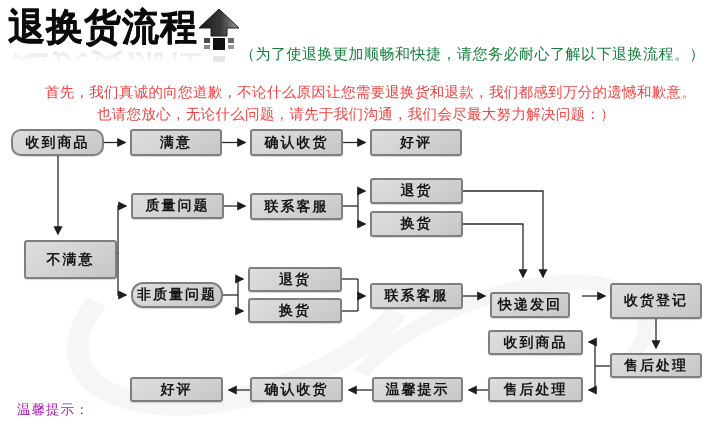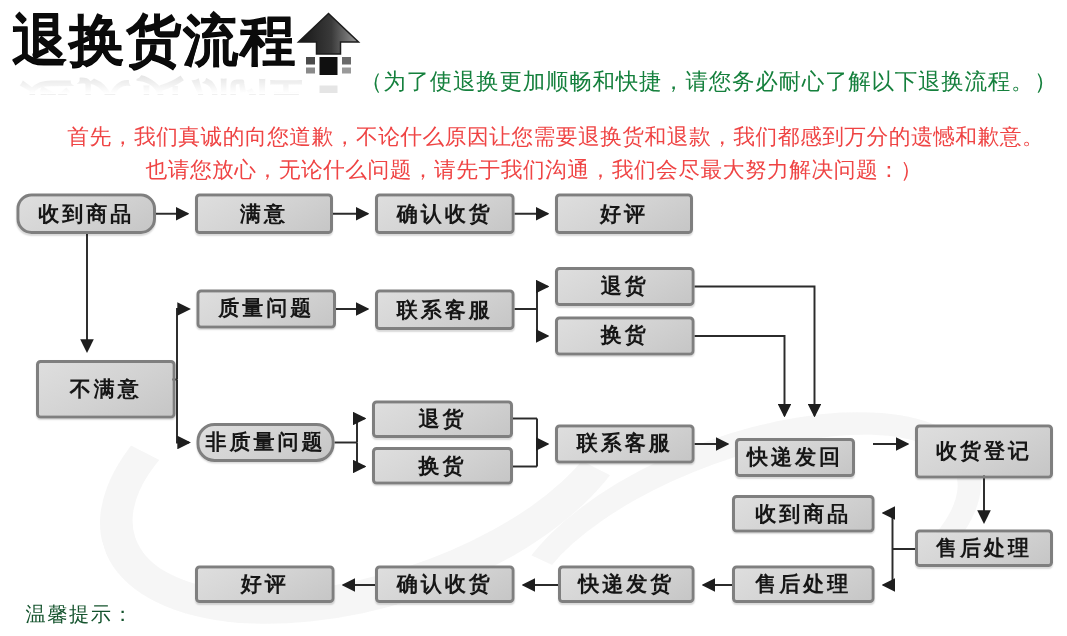--- a/index.html
+++ b/index.html
@@ -39,21 +39,21 @@
   .logo-reflect { transform:scaleY(-1); opacity:.15; }
   .subtitle {
     position:absolute; left:240px; top:45px; font-size:15px; color:#15803d;
     letter-spacing:.5px; white-space:nowrap;
   }
   .intro {
     position:absolute; left:15px; top:82px; width:682px; font-size:14.5px;
     line-height:21.5px; color:#ef4444; text-indent:2em; letter-spacing:.3px;
   }
   .footer-note {
-    position:absolute; left:17px; top:401px; font-size:13.5px; color:#14532d;
+    position:absolute; left:17px; top:401px; font-size:13.5px; color:#a21caf;
     letter-spacing:1px;
   }
 
   
   .node {
     position:absolute; box-sizing:border-box;
     border:2px solid #7f7f7f; border-radius:3px;
     background:linear-gradient(150deg,#dedede 0%,#d2d2d2 55%,#c6c6c6 100%);
     display:flex; align-items:center; justify-content:center;
     font-size:14px; font-weight:bold; color:#161616; letter-spacing:2px;
@@ -170,19 +170,19 @@
   <div class="node" style="left:131px; top:282px; width:92px; height:26px;border-radius:12px;">非质量问题</div>
   <div class="node" style="left:248px; top:267px; width:94px; height:25px;">退货</div>
   <div class="node" style="left:248px; top:298px; width:94px; height:25px;">换货</div>
   <div class="node" style="left:370px; top:283px; width:93px; height:26px;">联系客服</div>
   <div class="node" style="left:490px; top:292px; width:80px; height:26px;">快递发回</div>
   <div class="node" style="left:610px; top:283px; width:92px; height:36px;">收货登记</div>
 
   <div class="node" style="left:488px; top:330px; width:95px; height:25px;">收到商品</div>
   <div class="node" style="left:610px; top:353px; width:92px; height:25px;">售后处理</div>
   <div class="node" style="left:488px; top:377px; width:95px; height:25px;">售后处理</div>
-  <div class="node" style="left:372px; top:377px; width:91px; height:25px;">快递发货</div>
+  <div class="node" style="left:372px; top:377px; width:91px; height:25px;">温馨提示</div>
   <div class="node" style="left:250px; top:377px; width:93px; height:25px;">确认收货</div>
   <div class="node" style="left:130px; top:377px; width:93px; height:25px;">好评</div>
 
   <div class="footer-note">温馨提示：</div>
 
 </div>
 
 </body></html>

